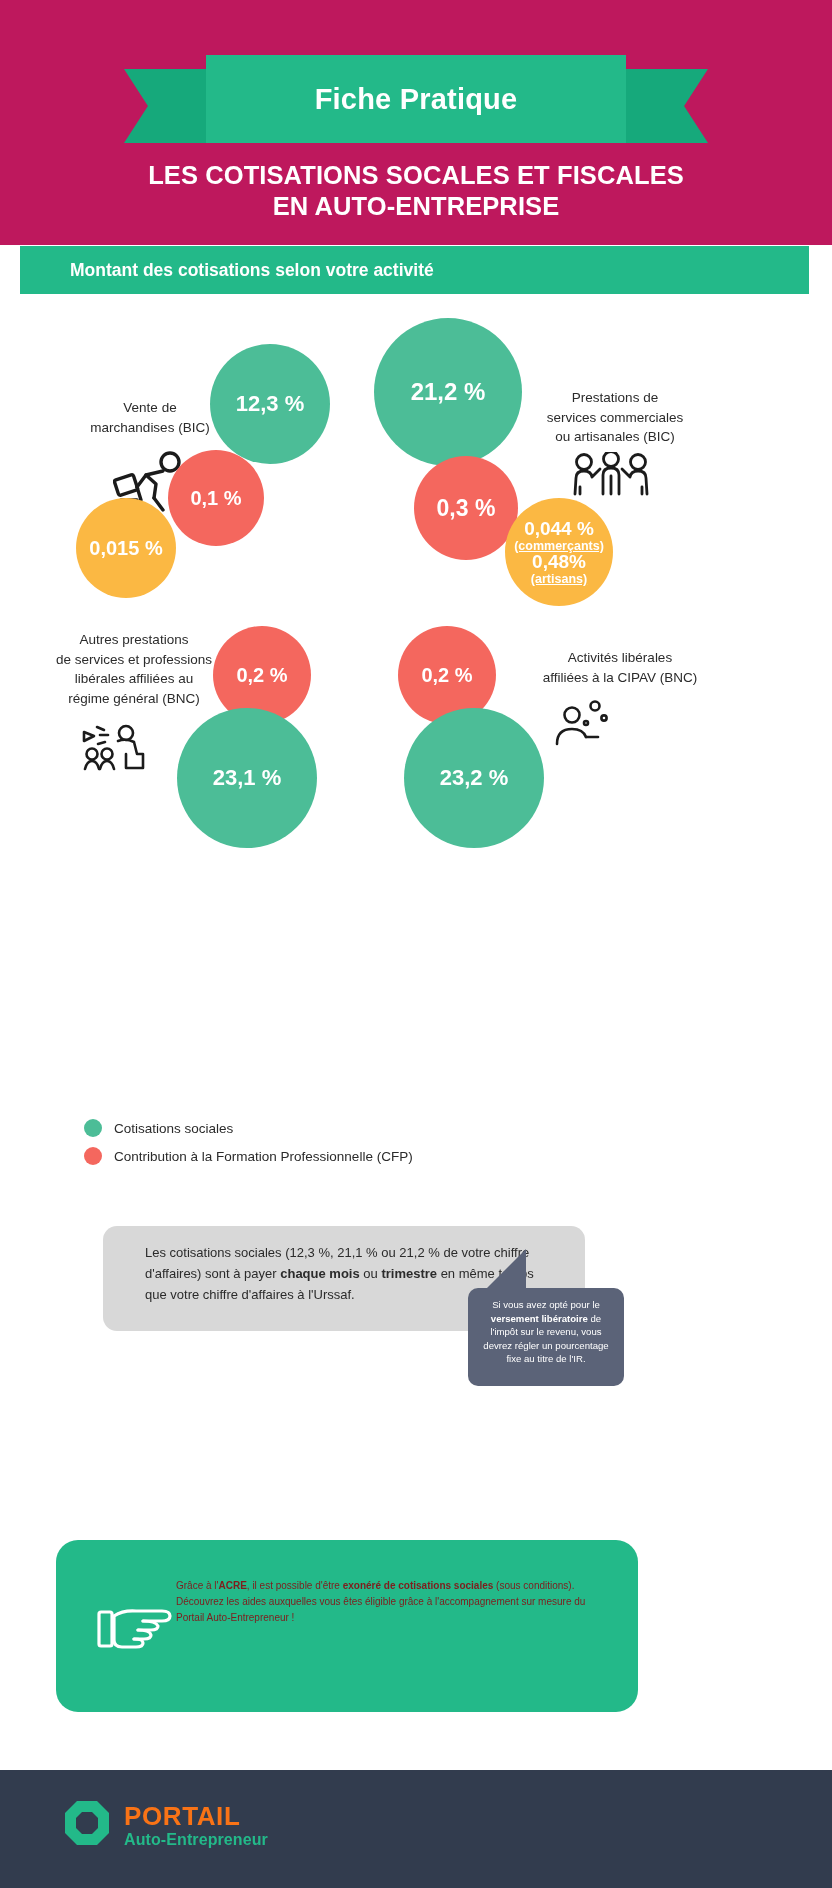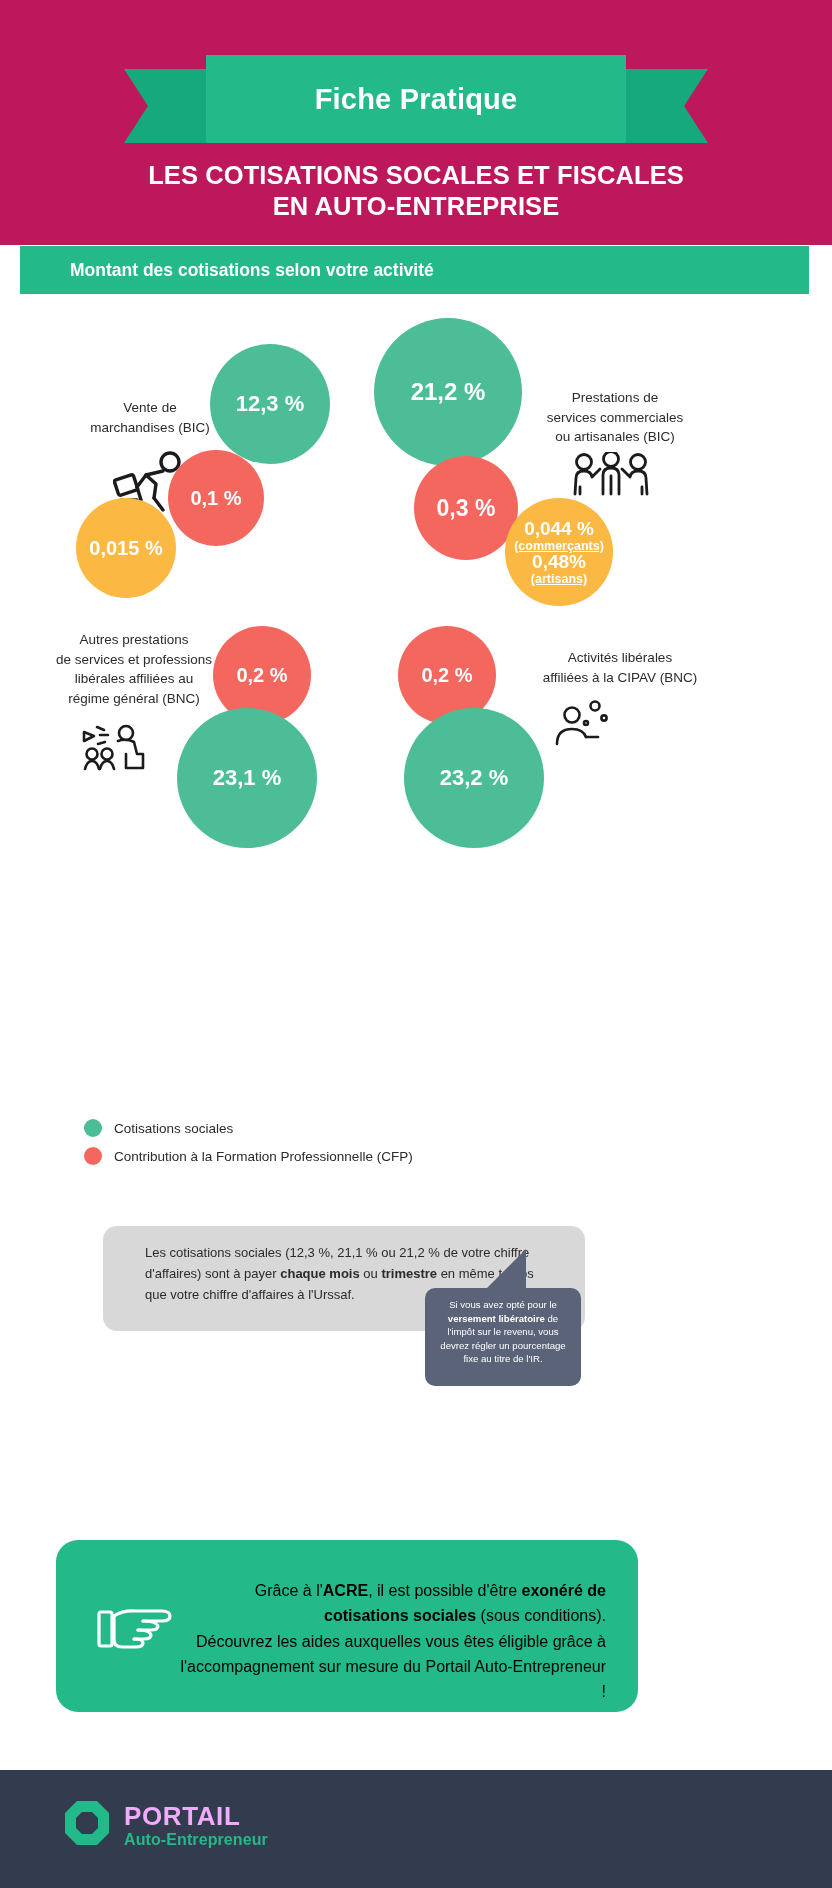--- a/index.html
+++ b/index.html
@@ -180,21 +180,21 @@
     padding: 16px 40px 0 42px;
   }
   .bubble-gray p {
     font-size: 13px;
     line-height: 1.62;
     color: #2b2b2b;
   }
 
   .bubble-dark {
     position: absolute;
-    left: 425px;
+    left: 468px;
     top: 1288px;
     width: 156px;
     height: 98px;
     background: #5b6378;
     border-radius: 10px;
     padding: 10px 12px 1px 12px;
   }
   .bubble-dark p {
     font-size: 9.6px;
     line-height: 1.42;
@@ -221,24 +221,23 @@
     background: #23b989;
     border-radius: 22px;
   }
   .acre-inner {
     position: absolute;
     left: 120px;
     top: 38px;
     width: 430px;
   }
   .acre-inner p {
-    color: #000000;
-    font-size: 16px;
+    color: #7f1d1d;
+    font-size: 10px;
     line-height: 1.58;
-    text-align: right;
   }
   .acre-inner p + p { }
   .acre-hand {
     position: absolute;
     left: 40px;
     top: 60px;
   }
 
   
   .footer {
@@ -255,21 +254,21 @@
     top: 29px;
     display: flex;
     align-items: center;
   }
   .logo-text {
     margin-left: 13px;
     line-height: 1.0;
   }
   .logo-main {
     display: block;
-    color: #f0abfc;
+    color: #f97316;
     font-size: 26px;
     font-weight: 700;
     letter-spacing: 0.6px;
   }
   .logo-sub {
     display: block;
     color: #23b989;
     font-size: 16px;
     font-weight: 700;
     margin-top: 3px;

